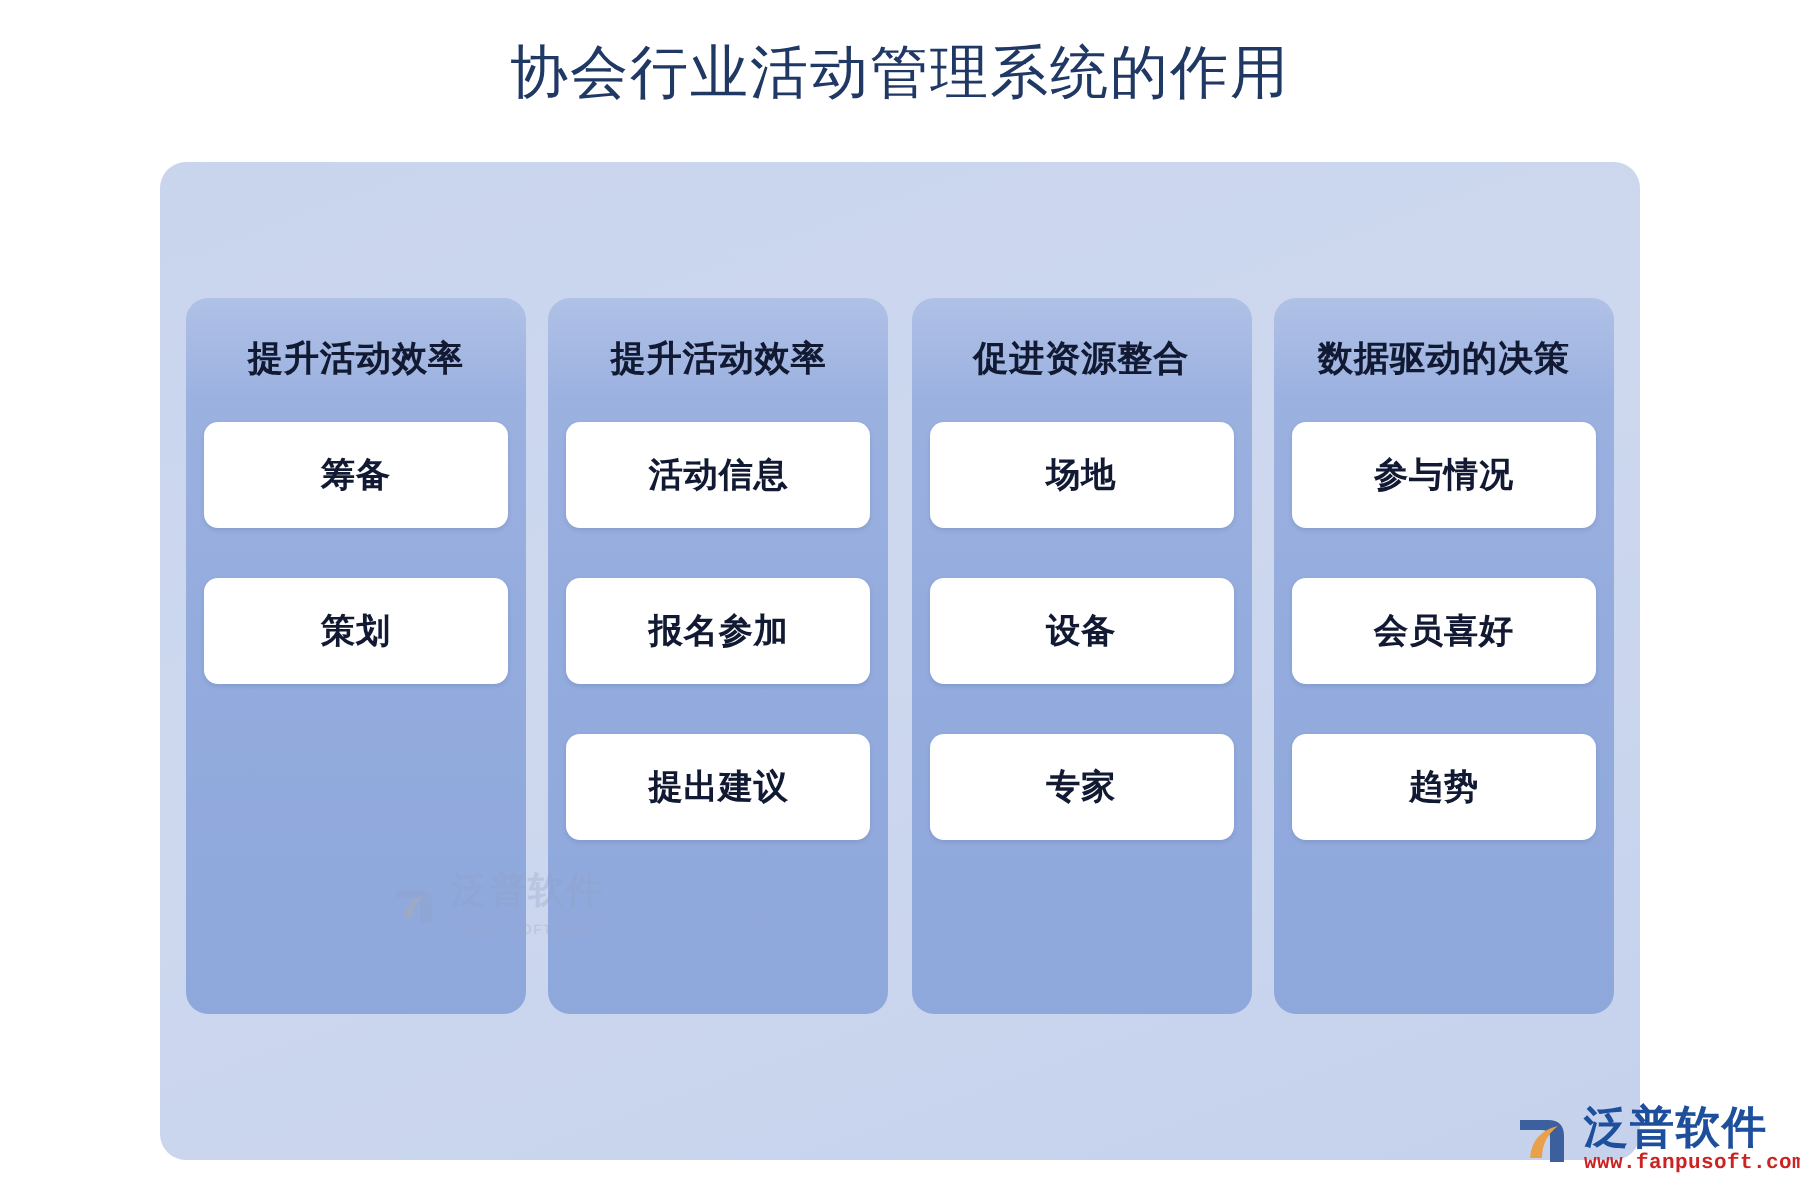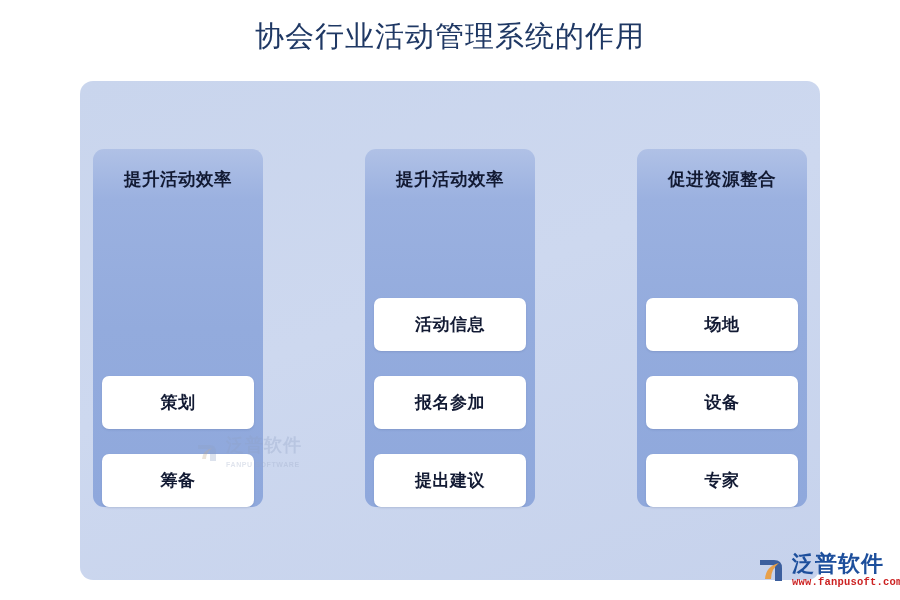--- a/index.html
+++ b/index.html
@@ -60,21 +60,20 @@
   .column {
     position: relative;
     width: 170px;
     height: 358px;
     border-radius: 11px;
     background: linear-gradient(180deg, #b0c1e6 0%, #9bb1e0 14%, #93abdd 50%, #8fa8dc 100%);
     display: flex;
     flex-direction: column;
     align-items: center;
     padding-top: 21px;
-    justify-content: space-between;
   }
 
   .column-header {
     font-size: 17.5px;
     font-weight: bold;
     color: #121a33;
     letter-spacing: 0.5px;
     white-space: nowrap;
     line-height: 1.1;
     text-align: center;
@@ -195,25 +194,25 @@
   <div id="page-title">协会行业活动管理系统的作用</div>
 
   <div id="diagram-panel">
 
     <div id="columns">
 
       <div class="column">
         <div class="column-header">提升活动效率</div>
         <div class="card-stack">
           <div class="card">
+            <span class="card-label">筹备</span>
+          </div>
+          <div class="card">
             <span class="card-label">策划</span>
           </div>
-          <div class="card">
-            <span class="card-label">筹备</span>
-          </div>
         </div>
       </div>
 
       <div class="column">
         <div class="column-header">提升活动效率</div>
         <div class="card-stack">
           <div class="card">
             <span class="card-label">活动信息</span>
           </div>
           <div class="card">
@@ -233,20 +232,34 @@
           </div>
           <div class="card">
             <span class="card-label">设备</span>
           </div>
           <div class="card">
             <span class="card-label">专家</span>
           </div>
         </div>
       </div>
 
+      <div class="column">
+        <div class="column-header">数据驱动的决策</div>
+        <div class="card-stack">
+          <div class="card">
+            <span class="card-label">参与情况</span>
+          </div>
+          <div class="card">
+            <span class="card-label">会员喜好</span>
+          </div>
+          <div class="card">
+            <span class="card-label">趋势</span>
+          </div>
+        </div>
+      </div>
 
     </div>
 
   </div>
 
   <div id="center-watermark">
     <span class="wm-mark">
       <svg viewBox="0 0 26 24" width="26" height="24" aria-hidden="true">
         <path d="M2 4 L14 4 Q20 4 20 10 L20 20 L14 20 L14 11 Q14 8 11 8 L2 8 Z" fill="#8fa0c4"></path>
         <path d="M6 18 Q7 9 16 7 Q10 12 10 18 Z" fill="#c0a98c"></path>

